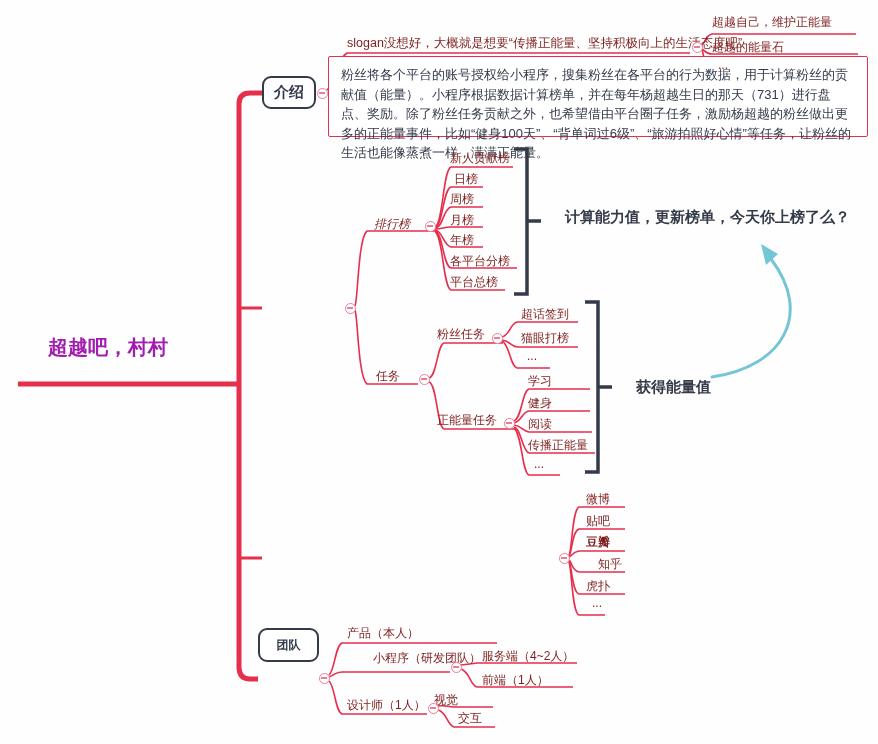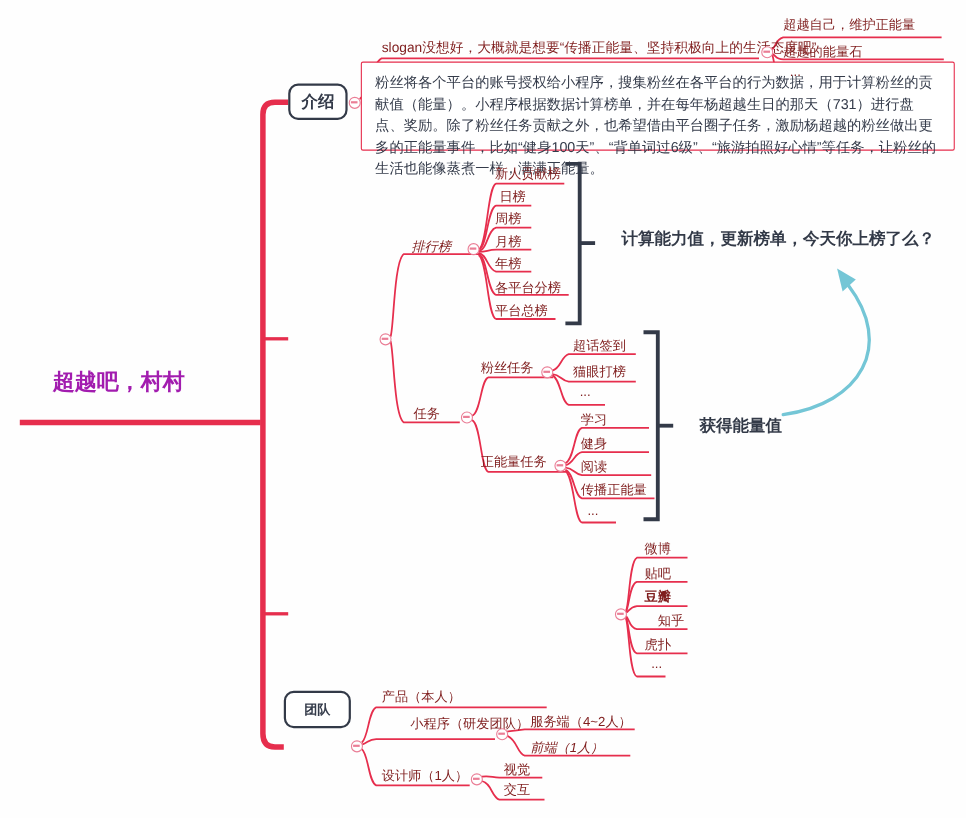--- a/index.html
+++ b/index.html
@@ -140,23 +140,23 @@
   <div class="lbl" style="left:586px;top:492px;">微博</div>
   <div class="lbl" style="left:586px;top:514px;">贴吧</div>
   <div class="lbl" style="left:586px;top:535px;font-weight:bold;">豆瓣</div>
   <div class="lbl" style="left:586px;top:557px;margin-left:12px;">知乎</div>
   <div class="lbl" style="left:586px;top:579px;">虎扑</div>
   <div class="lbl" style="left:592px;top:596px;">...</div>
 
   <div class="lbl" style="left:347px;top:626px;">产品（本人）</div>
   <div class="lbl" style="left:345px;top:651px;margin-left:28px;">小程序（研发团队）</div>
   <div class="lbl" style="left:482px;top:649px;">服务端（4~2人）</div>
-  <div class="lbl" style="left:482px;top:673px;font-style:italic;">前端（1人）</div>
+  <div class="lbl" style="left:482px;top:673px;">前端（1人）</div>
   <div class="lbl" style="left:347px;top:698px;">设计师（1人）</div>
-  <div class="lbl" style="left:458px;top:693px;">视觉</div>
+  <div class="lbl" style="left:434px;top:693px;">视觉</div>
   <div class="lbl" style="left:458px;top:711px;">交互</div>
 
   <span class="ci" style="left:316.5px;top:87.5px;"></span>
   <span class="ci" style="left:691.5px;top:41.5px;"></span>
   <span class="ci" style="left:344.5px;top:302.5px;"></span>
   <span class="ci" style="left:424.5px;top:220.5px;"></span>
   <span class="ci" style="left:418.5px;top:373.5px;"></span>
   <span class="ci" style="left:491.5px;top:332.5px;"></span>
   <span class="ci" style="left:503.5px;top:417.5px;"></span>
   <span class="ci" style="left:558.5px;top:552.5px;"></span>

